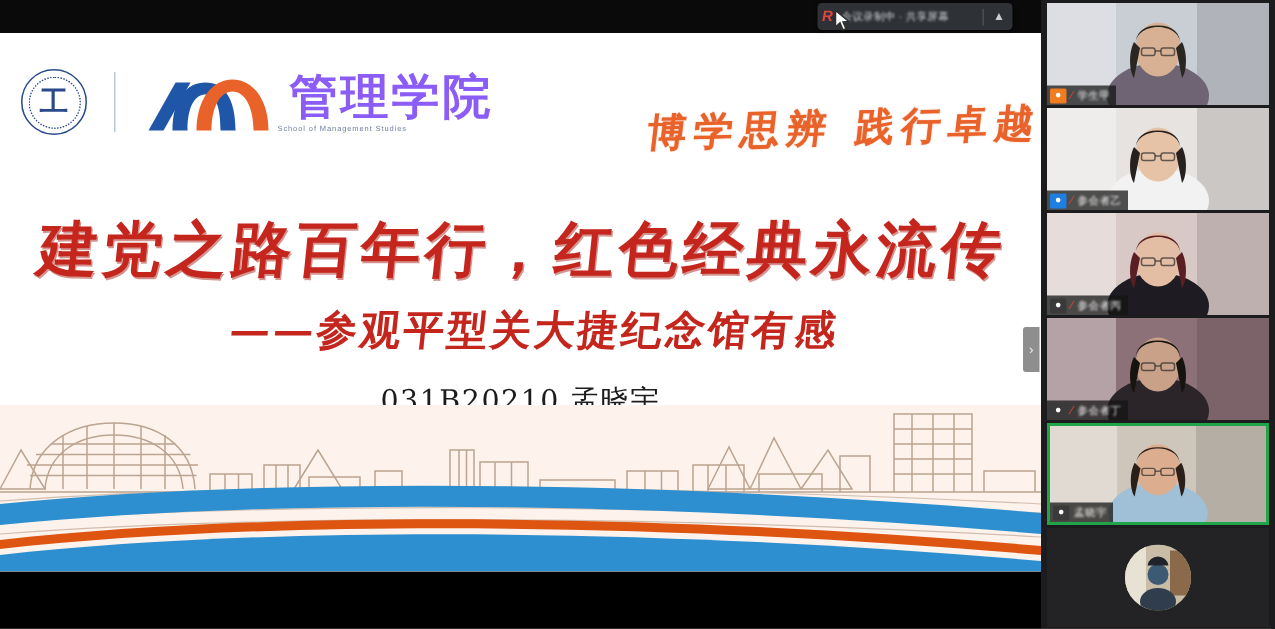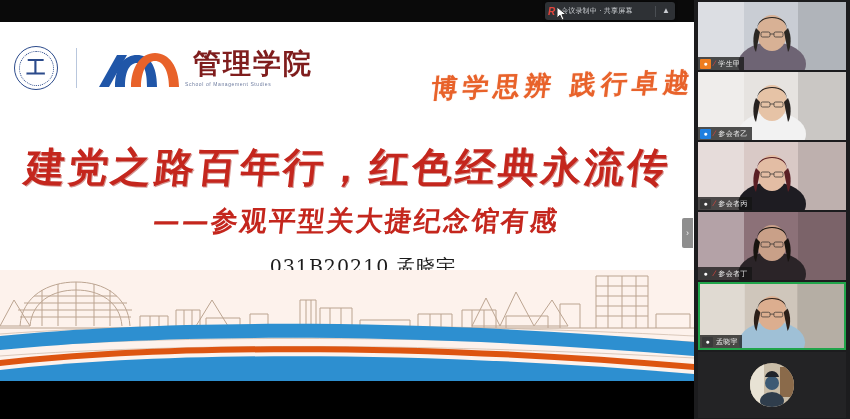--- a/index.html
+++ b/index.html
@@ -56,22 +56,22 @@
     border:1px dotted #2b4a8b;
   }
   .emblem-mark{
     position:absolute; inset:0; display:flex; align-items:center; justify-content:center;
     color:#2b4a8b; font-size:19px; font-weight:bold; font-family:"DejaVu Serif",serif;
   }
   .brand-div{ width:1px; height:40px; background:#b9c7dd; margin:0 18px; }
 
   .arch{ width:90px; height:42px; flex:0 0 auto; }
   .coll-name{
-    font-family:"DejaVu Sans",sans-serif; font-size:28px; font-weight:bold;
-    color:#7f1d1d; letter-spacing:2px; margin-left:8px; line-height:1;
+    font-family:"DejaVu Sans",sans-serif; font-size:32px; font-weight:bold;
+    color:#8b5cf6; letter-spacing:2px; margin-left:8px; line-height:1;
   }
   .coll-sub{
     font-size:5px; color:#6f7da0; letter-spacing:.6px; margin-top:3px;
     filter:blur(.4px); white-space:nowrap;
   }
 
   .motto{
     position:absolute; left:432px; top:46px;
     font-family:"DejaVu Serif",serif; font-size:26px; font-weight:bold;
     color:#e8622a; letter-spacing:5px; white-space:nowrap;
@@ -87,21 +87,21 @@
     transform:skewX(-6deg); line-height:1;
     text-shadow:1px 1px 0 rgba(160,20,12,.45);
   }
   .title-sub{
     position:absolute; left:18px; top:185px; width:676px; text-align:center;
     font-family:"DejaVu Serif",serif; font-weight:bold; font-size:27px;
     color:#c4261d; letter-spacing:2px; white-space:nowrap;
     transform:skewX(-6deg); line-height:1;
   }
   .author{
-    position:absolute; left:16px; top:232px; width:694px; text-align:center;
+    position:absolute; left:0; top:232px; width:694px; text-align:center;
     font-family:"DejaVu Serif",serif; font-size:19px; color:#1c1c1c;
     letter-spacing:1px;
   }
 
   
   .city{ position:absolute; left:0; top:248px; width:694px; height:111px; }
   .city svg{ display:block; width:100%; height:100%; }
 
   .slide-handle{
     position:absolute; left:682px; top:196px; width:11px; height:30px;

